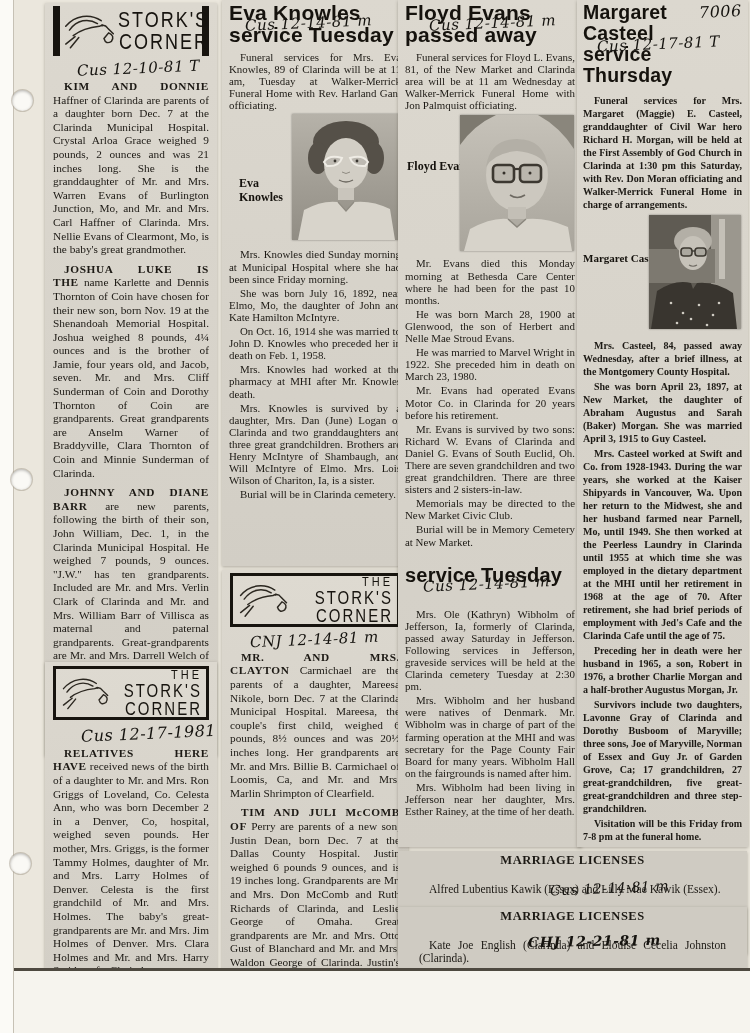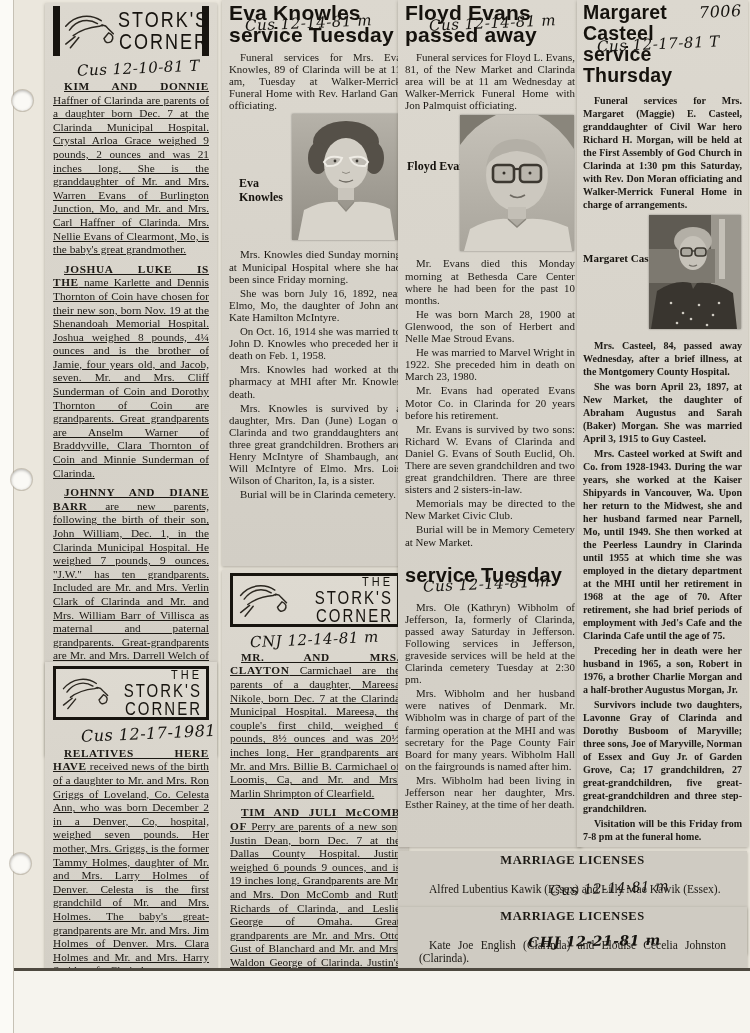--- a/index.html
+++ b/index.html
@@ -22,21 +22,21 @@
   .deco .big{font-size:18px;display:block;}
   .deco .the{font-size:11px;display:block;letter-spacing:3px;}
   .deco3 .big{font-size:15px;display:block;}
   .stork{flex:0 0 auto;}
   
   .headline{font-family:"Liberation Sans",sans-serif;font-weight:700;font-size:21px;line-height:22px;
        letter-spacing:.2px;color:#15120d;}
   .hl-wrap{position:relative;}
   
   .para{margin:0 0 2px;text-align:justify;text-indent:11px;}
-  .col1 .para{font-size:11.3px;line-height:13.6px;margin-bottom:3px;text-decoration:underline;}
+  .col1 .para{font-size:11.3px;line-height:13.6px;margin-bottom:3px;}
   .news .para{font-size:10.9px;line-height:12.1px;}
   .col4 .para{font-size:10px;line-height:13px;font-weight:bold;}
   .lead{font-weight:700;word-spacing:5px;letter-spacing:.6px;}
   .art{margin-top:6px;}
   
   .handwrite{font-family:"DejaVu Serif",serif;font-style:italic;font-size:15px;color:#15130f;
        transform:rotate(-2.5deg);white-space:nowrap;letter-spacing:.5px;}
   .hw-abs{position:absolute;z-index:2;}
   
   .photo-row{position:relative;}
@@ -207,21 +207,21 @@
   <p class="para">He was married to Marvel Wright in 1922. She preceded him in death on March 23, 1980.</p>
   <p class="para">Mr. Evans had operated Evans Motor Co. in Clarinda for 20 years before his retirement.</p>
   <p class="para">Mr. Evans is survived by two sons: Richard W. Evans of Clarinda and Daniel G. Evans of South Euclid, Oh. There are seven grandchildren and two great grandchildren. There are three sisters and 2 sisters-in-law.</p>
   <p class="para">Memorials may be directed to the New Market Civic Club.</p>
   <p class="para">Burial will be in Memory Cemetery at New Market.</p>
 
   <div class="hl-wrap" style="margin-top:16px;">
     <div class="headline" style="font-size:20px;">service Tuesday</div>
     <div class="handwrite hw-abs" style="top:11px;left:18px;">Cus 12-14-81 m</div>
   </div>
-  <p class="para" style="margin-top:15px;">Mrs. Ole (Kathryn) Wibholm of Jefferson, Ia, formerly of Clarinda, passed away Saturday in Jefferson. Following services in Jefferson, graveside services will be held at the Clarinda cemetery Tuesday at 2:30 pm.</p>
+  <p class="para" style="margin-top:22px;">Mrs. Ole (Kathryn) Wibholm of Jefferson, Ia, formerly of Clarinda, passed away Saturday in Jefferson. Following services in Jefferson, graveside services will be held at the Clarinda cemetery Tuesday at 2:30 pm.</p>
   <p class="para">Mrs. Wibholm and her husband were natives of Denmark. Mr. Wibholm was in charge of part of the farming operation at the MHI and was secretary for the Page County Fair Board for many years. Wibholm Hall on the fairgrounds is named after him.</p>
   <p class="para">Mrs. Wibholm had been living in Jefferson near her daughter, Mrs. Esther Rainey, at the time of her death.</p>
 </section>
 
 <section class="clip mbox" style="left:398px;top:851px;width:349px;min-height:50px;">
   <div class="mtitle">MARRIAGE LICENSES</div>
   <p class="mentry">Alfred Lubentius Kawik (Essex) and Lilly Mae Kawik (Essex).</p>
   <p class="mentry">Lee Lewis Claybaker (Round Rock, Tx.) and Wanda Lou Holder (Clarinda).</p>
   <div class="handwrite hw-abs" style="left:152px;top:29px;font-size:14px;">Cus 12-14-81 m</div>
 </section>

